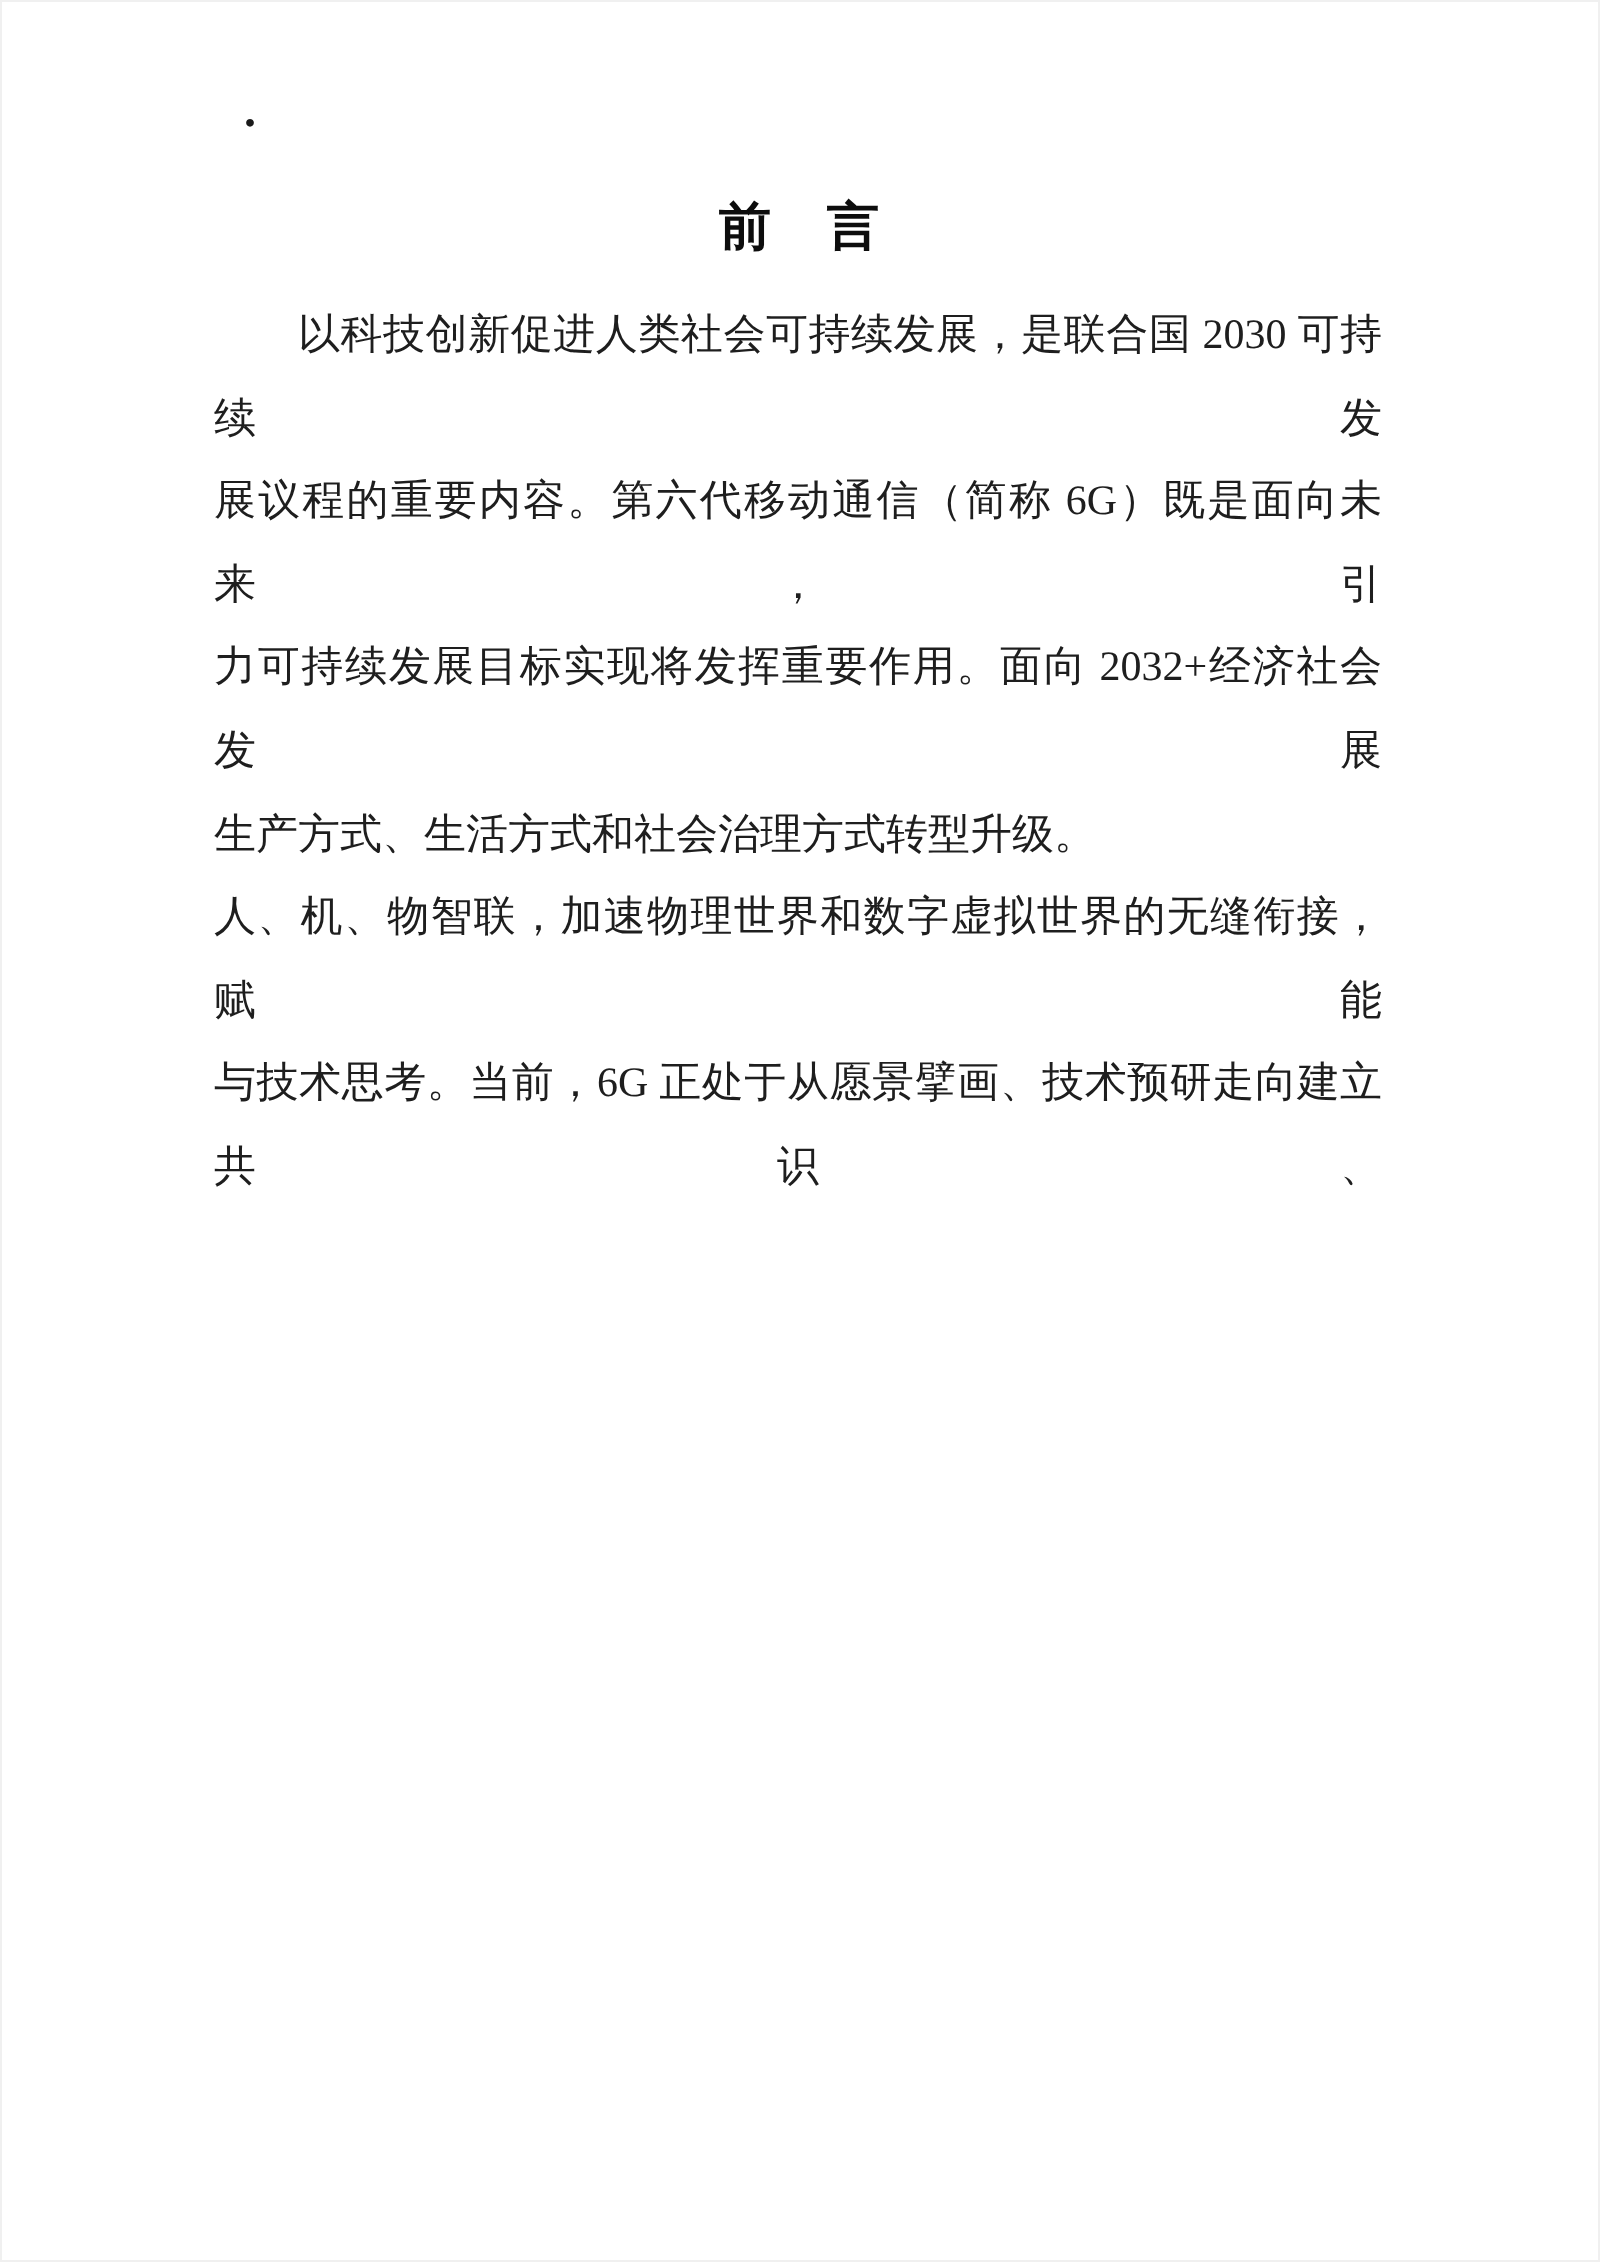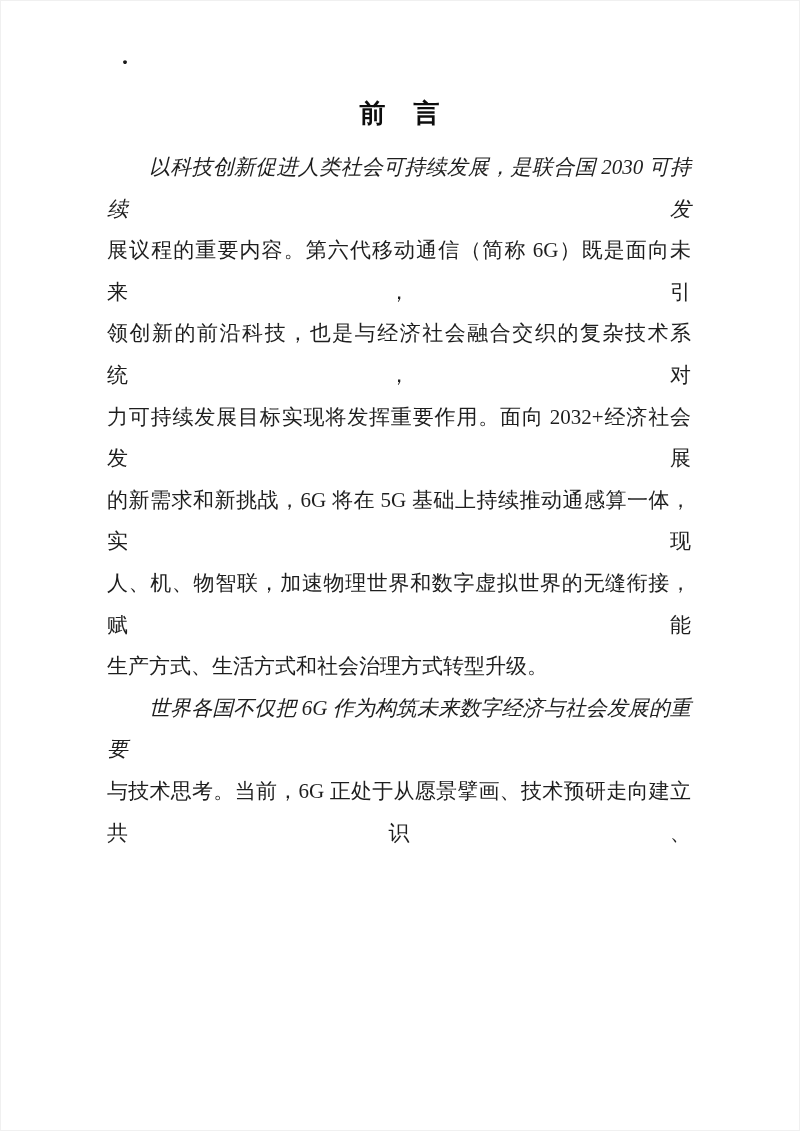--- a/index.html
+++ b/index.html
@@ -54,47 +54,43 @@
     padding: 0;
   }
   .ln {
     display: block;
     text-align: justify;
     text-align-last: justify;
     white-space: normal;
   }
   .ln.first {
     text-indent: 2em;
-    font-style: italic;
   }
   .ln.end {
     text-align-last: left;
   }
 </style>
 </head>
 <body>
 
 <div class="page">
 
   <span class="stray">.</span>
 
   <h1 class="title">前　言</h1>
 
   <div class="body-text">
 
     <p class="para">
       <span class="ln first">以科技创新促进人类社会可持续发展，是联合国 2030 可持续发</span>
       <span class="ln">展议程的重要内容。第六代移动通信（简称 6G）既是面向未来，引</span>
-      <span class="ln">领创新的前沿科技，也是与经济社会融合交织的复杂技术系统，对</span>
       <span class="ln">力可持续发展目标实现将发挥重要作用。面向 2032+经济社会发展</span>
-      <span class="ln">的新需求和新挑战，6G 将在 5G 基础上持续推动通感算一体，实现</span>
+      <span class="ln end">生产方式、生活方式和社会治理方式转型升级。</span>
       <span class="ln">人、机、物智联，加速物理世界和数字虚拟世界的无缝衔接，赋能</span>
-      <span class="ln end">生产方式、生活方式和社会治理方式转型升级。</span>
     </p>
 
     <p class="para">
-      <span class="ln first">世界各国不仅把 6G 作为构筑未来数字经济与社会发展的重要</span>
       <span class="ln">与技术思考。当前，6G 正处于从愿景擘画、技术预研走向建立共识、</span>
 
     </p>
 
   </div>
 </div>
 
 </body></html>

